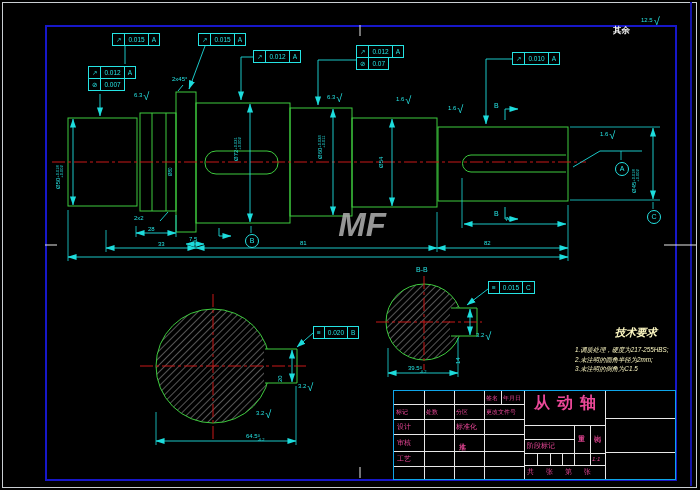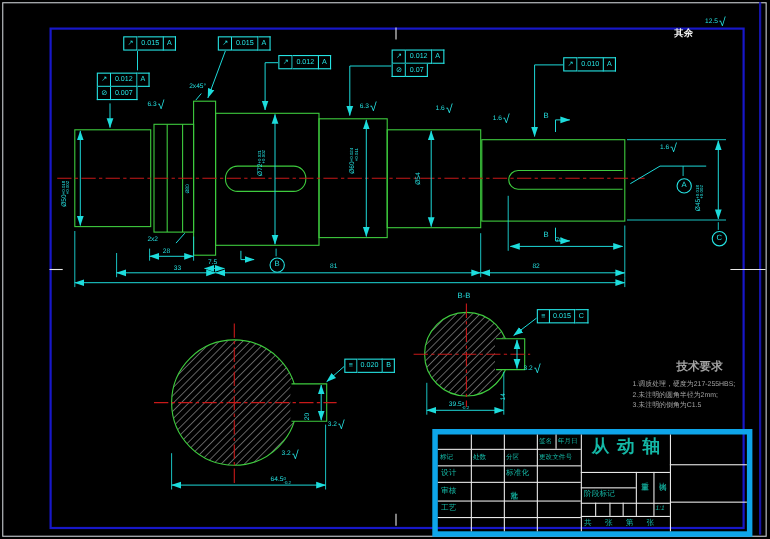--- a/index.html
+++ b/index.html
@@ -35,26 +35,26 @@
   .caption{position:absolute;left:6px;top:4px;font-family:"Liberation Serif",serif;font-weight:bold;
            font-size:34px;line-height:38px;color:#ffff2e;z-index:10;letter-spacing:1px;}
   
   .wm{position:absolute;left:252px;top:208px;width:220px;text-align:center;color:#ababab;
       opacity:.88;z-index:6;}
   .wm .row{display:flex;align-items:center;justify-content:center;gap:4px;}
   .wm .logo{font-size:33px;font-weight:bold;font-style:italic;line-height:34px;}
   .wm .name{font-size:33px;font-weight:bold;line-height:36px;letter-spacing:4px;}
   .wm .url{font-size:14px;font-weight:bold;letter-spacing:1px;margin-top:2px;}
   
-  .tech{position:absolute;left:575px;top:326px;width:122px;color:#a3a3a3;z-index:7;}
+  .tech{position:absolute;left:575px;top:326px;width:122px;color:#fef9c3;z-index:7;font-style:italic;}
   .tech .tt{text-align:center;font-weight:bold;font-size:10.5px;margin-bottom:5px;}
   .tech .tl{font-size:6.3px;line-height:9.5px;white-space:nowrap;}
   
-  .tb{position:absolute;left:393px;top:390px;width:281px;height:88px;border:5px solid #0ea5e9;
-      z-index:7;color:#14b8a6;text-decoration:underline;}
+  .tb{position:absolute;left:393px;top:390px;width:281px;height:88px;border:1px solid #0ea5e9;
+      z-index:7;color:#ec4899;text-decoration:underline;}
   .tb .vl,.tb .hl{position:absolute;background:#e8e8e8;}
   .tb .vl{width:1px;} .tb .hl{height:1px;}
   .tb span{position:absolute;font-size:7px;line-height:8px;white-space:nowrap;}
   .tb .tiny{font-size:6px;}
   .tb .part{font-size:16px;font-weight:bold;letter-spacing:7px;}
   .tb .vert{writing-mode:vertical-rl;letter-spacing:1px;}
   .corner-label{position:absolute;left:613px;top:25px;color:#f0f0f0;font-size:8.5px;font-weight:bold;z-index:7;}
   .corner-rough{left:641px;top:17px;}
 </style>
 </head>
@@ -168,20 +168,21 @@
       <polyline points="219,228 219,236 231,236" marker-end="url(#a)"></polyline>
       <polyline points="505,120 505,109 518,109" marker-end="url(#a)"></polyline>
       <polyline points="505,207 505,219 518,219" marker-end="url(#a)"></polyline>
       <polyline points="573,167 600,151 642,151"></polyline>
     </g>
   </svg>
 
 
   <div class="wm">
     <div class="row">
+      <span class="logo">MF</span>
     </div>
   </div>
 
   <div class="tech">
     <div class="tt">技术要求</div>
     <div class="tl">1.调质处理，硬度为217-255HBS;</div>
     <div class="tl">2.未注明的圆角半径为2mm;</div>
     <div class="tl">3.未注明的倒角为C1.5</div>
   </div>
 

